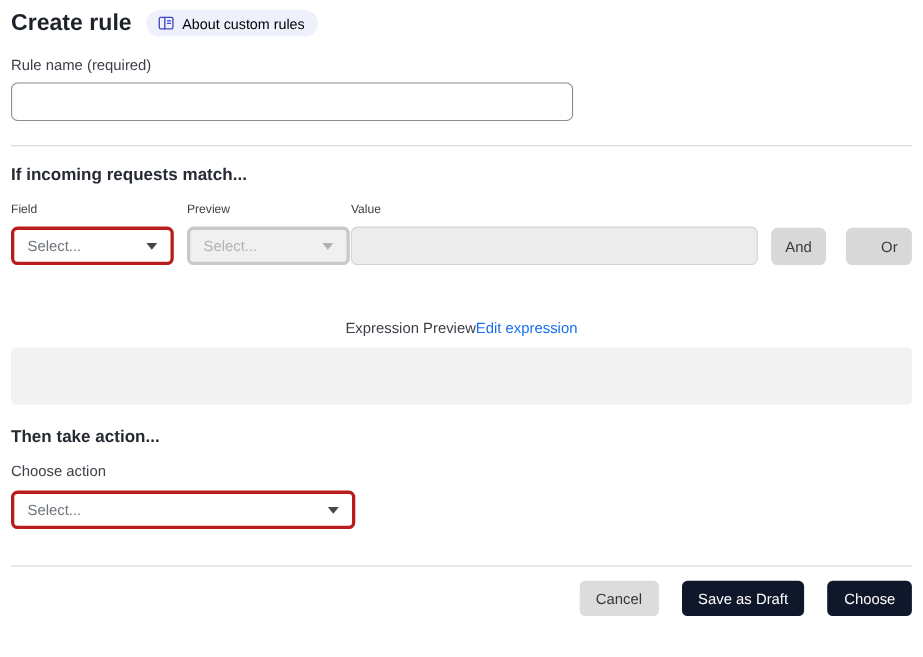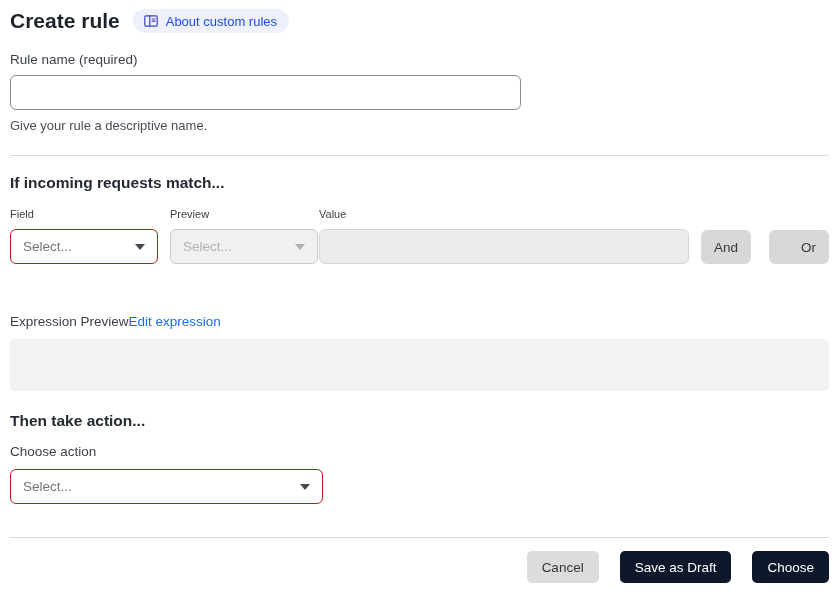--- a/index.html
+++ b/index.html
@@ -7,21 +7,21 @@
     width:839px; height:597px; box-sizing:border-box;
     padding:0 10px; overflow:hidden; position:relative;
     font-family:"Liberation Sans", sans-serif; color:#24292f; background:#fff;
   }
 
   
   .header-row { display:flex; align-items:center; gap:13px; padding-top:9px; }
   .page-title { font-size:21px; font-weight:bold; color:#1d2129; }
   .about-pill {
     display:inline-flex; align-items:center; gap:7px;
-    background:#eef0fb; color:#1d4ed8; font-size:13px;
+    background:#eef0fb; color:#000000; font-size:13px;
     padding:4px 12px 4px 10px; border-radius:13px; cursor:pointer; line-height:15px;
   }
   .about-pill svg { display:block; }
 
   
   .field-label { font-size:13.5px; color:#3c4149; }
   .rule-name-label { margin-top:19px; }
   .text-input {
     display:block; margin-top:8px; width:511px; height:35px; box-sizing:border-box;
     border:1px solid #8c8c8c; border-radius:6px; padding:0 10px; font-size:14px;
@@ -33,42 +33,42 @@
 
   .section-heading { font-size:15.5px; font-weight:bold; color:#262b33; margin-top:18px; }
 
   
   .match-row { display:flex; align-items:flex-end; margin-top:16px; }
   .col-label { font-size:11px; color:#404040; margin-bottom:9px; }
   .field-col { width:148px; }
   .operator-col { width:148px; margin-left:12px; }
   .value-col { flex:1; margin-left:1px; }
   .select {
-    height:35px; box-sizing:border-box; border:1px solid #b91c1c; border-radius:6px;
+    height:35px; box-sizing:border-box; border:3px solid #b91c1c; border-radius:6px;
     background:#fff; display:flex; align-items:center; justify-content:space-between;
     padding:0 12px; font-size:13.5px; color:#70757c; cursor:pointer;
   }
   .select.disabled { background:#f0f0f0; border-color:#c9c9c9; color:#b2b2b2; cursor:default; }
   .chev { width:0; height:0; border-left:5px solid transparent; border-right:5px solid transparent;
           border-top:6px solid #44484d; margin-left:8px; }
   .select.disabled .chev { border-top-color:#b0b0b0; }
   .value-input {
     height:35px; box-sizing:border-box; width:100%;
     background:#ececec; border:1px solid #d4d4d4; border-radius:6px;
     font-family:"Liberation Sans", sans-serif; font-size:14px; padding:0 10px; color:#24292f;
   }
   .logic-btn {
     height:34px; padding:0 13px; background:#d8d8d8; border:none; border-radius:6px;
     font-size:13.5px; color:#36393d; margin-left:12px; cursor:pointer;
     font-family:"Liberation Sans", sans-serif;
   }
   .or-btn { margin-left:18px;padding-left:32px; }
 
   
-  .expr-row { display:flex; justify-content:flex-start; align-items:baseline; margin-top:50px; }
+  .expr-row { display:flex; justify-content:center; align-items:baseline; margin-top:50px; }
   .expr-link { font-size:13.5px; color:#1570ef; cursor:pointer; text-decoration:none; }
   .expr-box { margin-top:10px; height:52px; background:#f2f2f2; border-radius:4px;
               font-size:13.5px; color:#24292f; padding:0 10px; line-height:52px; }
 
   
   .action-heading { margin-top:21px; }
   .choose-label { margin-top:14px; }
   .action-select { width:313px; margin-top:10px; }
 
   
@@ -96,21 +96,20 @@
           <line x1="9.2" y1="6" x2="12" y2="6"></line>
           <line x1="9.2" y1="8.2" x2="12" y2="8.2"></line>
         </svg>
       </span>
       <span>About custom rules</span>
     </div>
   </div>
 
   <div class="field-label rule-name-label">Rule name (required)</div>
   <input class="text-input" type="text" value="" style="">
-  <div class="helper">Give your rule a descriptive name.</div>
 
   <hr class="divider">
 
   <div class="section-heading">If incoming requests match...</div>
 
   <div class="match-row">
     <div class="field-col">
       <div class="col-label">Field</div>
       <div class="select" role="combobox" aria-expanded="false">
         <span>Select...</span>

